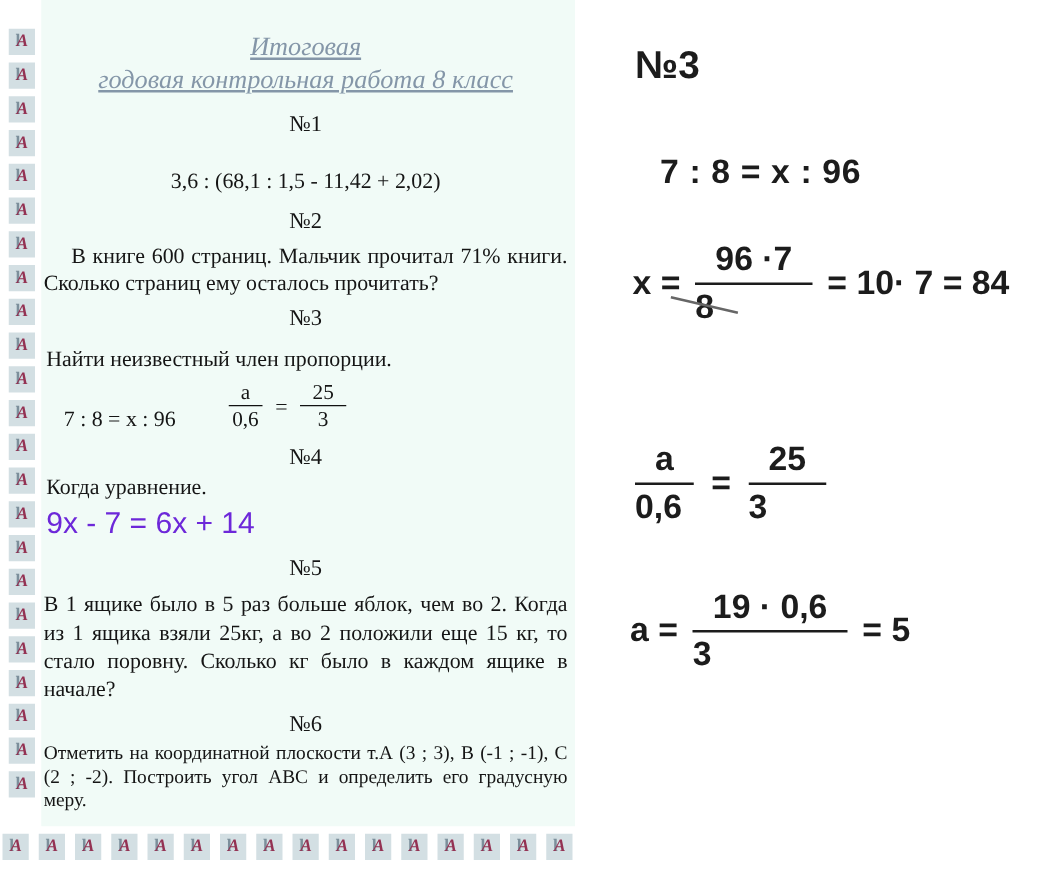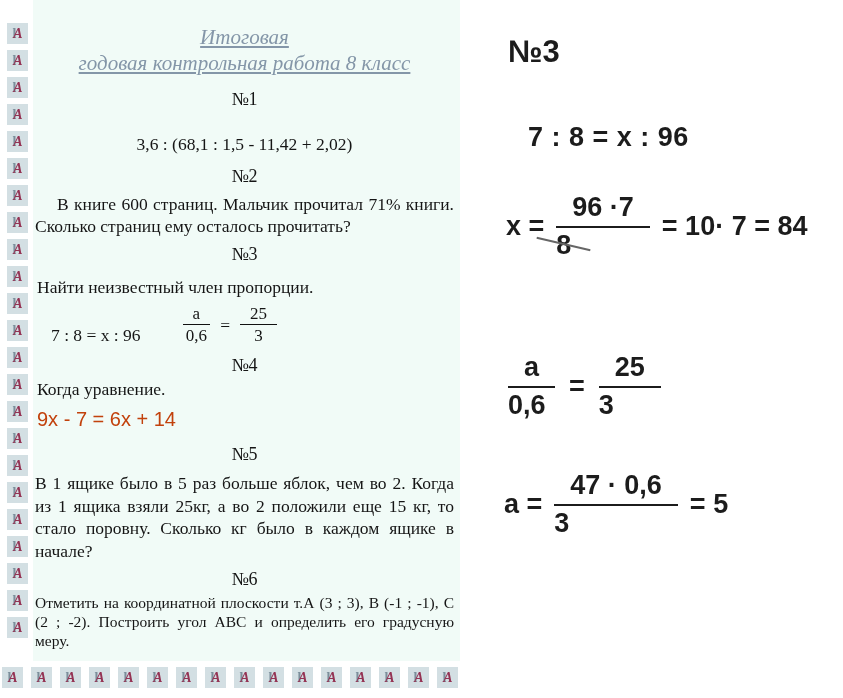--- a/index.html
+++ b/index.html
@@ -53,21 +53,21 @@
   .indent{text-indent:22px;}
 
   .prop-row{display:flex;align-items:flex-end;padding-left:18px;margin-top:6px;}
   .prop-text{font-size:17.5px;}
   .prop-fracs{display:flex;align-items:center;gap:10px;margin-left:42px;}
   .sfrac{display:inline-flex;flex-direction:column;align-items:center;font-size:17px;line-height:20px;}
   .sfrac .n{border-bottom:1.5px solid #111;padding:0 10px;}
   .sfrac .d{padding-top:1px;}
   .prop-eq{font-size:17.5px;}
 
-  .ws-sans{font-family:"Liberation Sans",sans-serif;font-size:20px;line-height:22px;padding-left:4px;color:#c2410c;}
+  .ws-sans{font-family:"Liberation Sans",sans-serif;font-size:24px;line-height:22px;padding-left:4px;color:#6d28d9;}
 
   
   .sol{position:absolute;font-family:"Liberation Sans",sans-serif;color:var(--sol-ink);font-weight:600;}
   .sol-heading{left:508px;top:34px;font-size:31px;}
   .sol-given{left:528px;top:122px;font-size:27px;letter-spacing:0.5px;}
   .sol-row{display:flex;align-items:center;font-size:27px;}
   .sol-step1{left:506px;top:192px;gap:12px;}
   .sol-step2{left:508px;top:352px;gap:14px;}
   .sol-step3{left:504px;top:470px;gap:12px;}
   .bfrac{display:inline-flex;flex-direction:column;align-items:flex-start;}
@@ -302,17 +302,17 @@
   <span>=</span>
   <span class="bfrac">
     <span class="n">25</span>
     <span class="d">3</span>
   </span>
 </div>
 
 <div class="sol sol-row sol-step3">
   <span>a =</span>
   <span class="bfrac">
-    <span class="n">47 · 0,6</span>
+    <span class="n">19 · 0,6</span>
     <span class="d">3</span>
   </span>
   <span>= 5</span>
 </div>
 
 </body></html>

